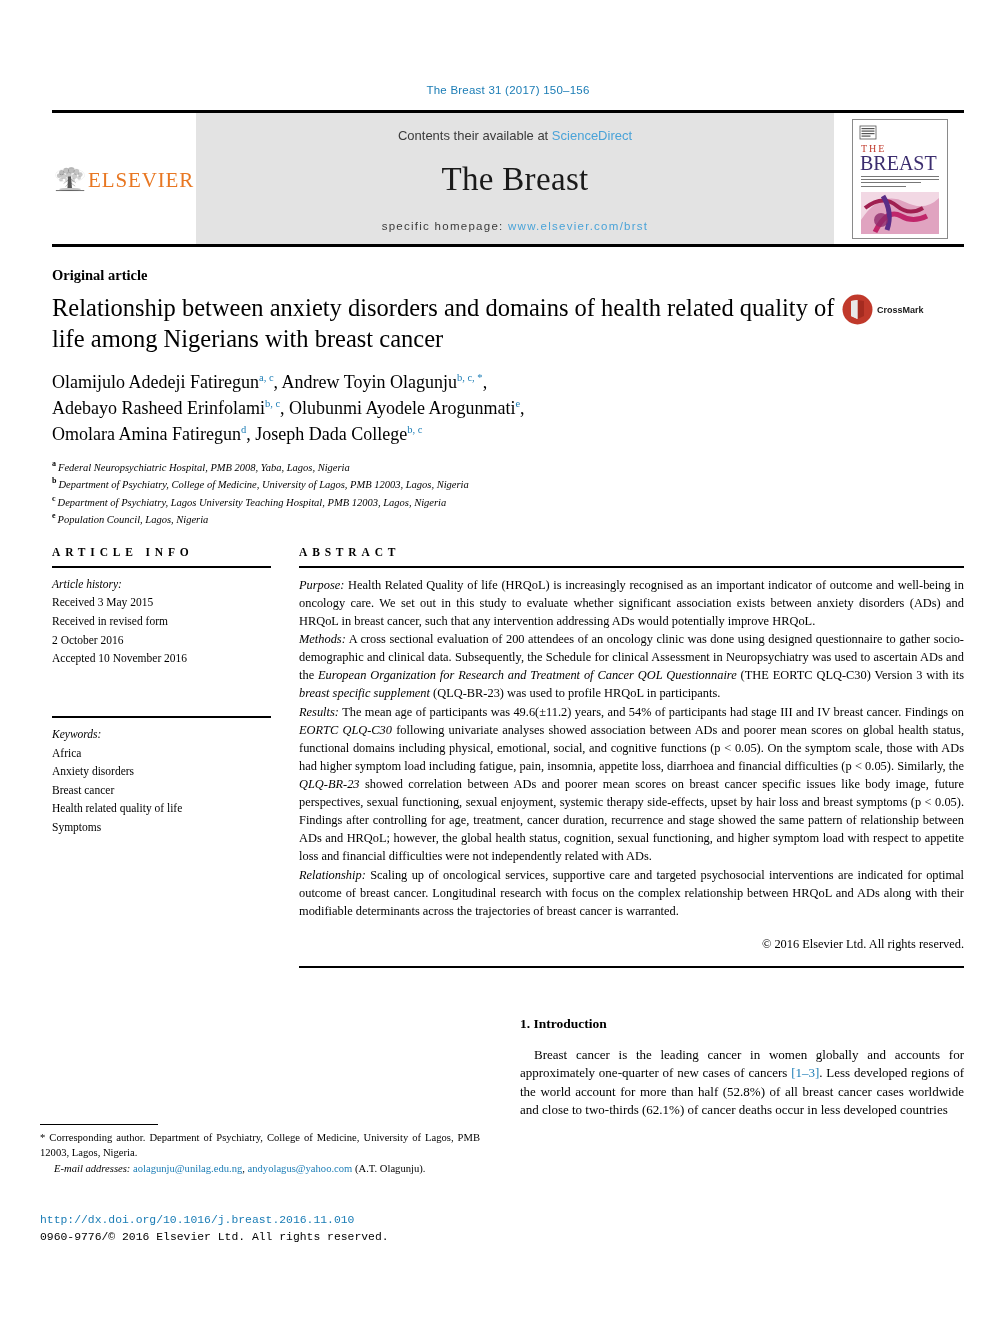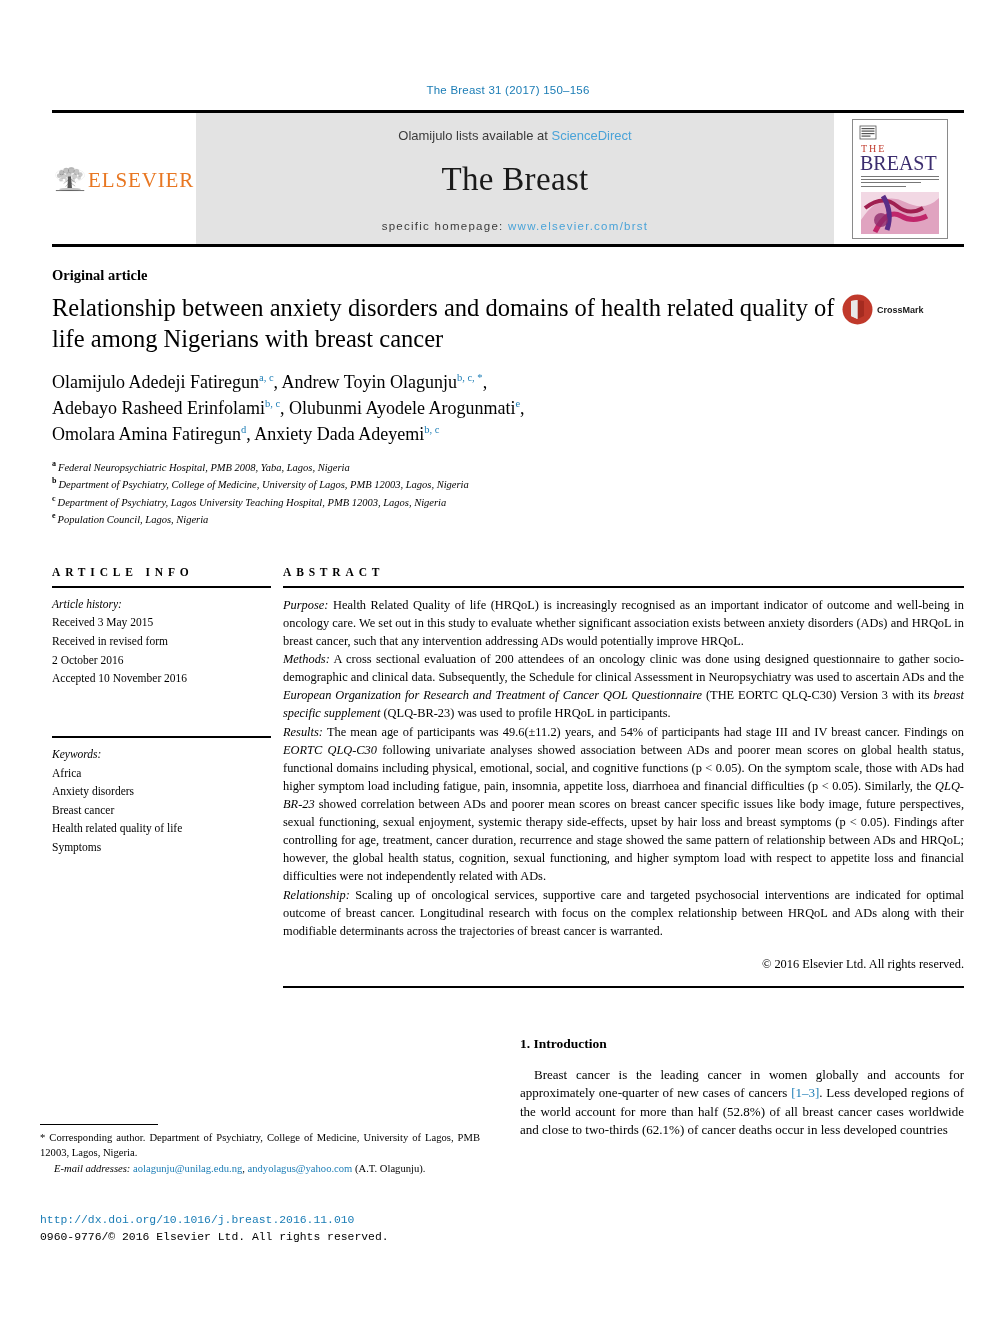--- a/index.html
+++ b/index.html
@@ -163,23 +163,23 @@
   .affiliations .marker {
     font-style: normal;
     font-weight: bold;
     vertical-align: super;
     font-size: 8px;
     margin-right: 2px;
   }
 
   
   .body-grid {
-    margin: 38px 40px 0 40px;
-    display: flex;
-    gap: 12px;
+    margin: 18px 40px 0 40px;
+    display: flex;
+    gap: 28px;
   }
   .col-info { flex: 0 0 219px; }
   .col-abs  { flex: 1 1 auto; }
 
   .sec-head {
     font-family: "Liberation Serif", serif;
     font-weight: bold;
     font-size: 11.5px;
     letter-spacing: 0.42em;
   }
@@ -307,21 +307,21 @@
           <path d="M52 40 L36 52 M58 38 L74 50 M54 48 L42 62 M58 50 L72 60" stroke="#3a3a3a" stroke-width="1.4" fill="none" opacity="0.7"></path>
           <ellipse cx="56" cy="70" rx="34" ry="5" opacity="0.30"></ellipse>
           <rect x="12" y="73" width="88" height="2.2"></rect>
         </g>
       </svg>
       <div class="elsevier-word">ELSEVIER</div>
     </div>
 
     <div class="masthead-center">
       <div class="contents-line">
-        <span>Olamijulo lists available at </span><span class="sd">ScienceDirect</span>
+        <span>Contents their available at </span><span class="sd">ScienceDirect</span>
       </div>
       <div class="journal-title">The Breast</div>
       <div class="homepage-line">
         <span>specific homepage: </span><span class="url">www.elsevier.com/brst</span>
       </div>
     </div>
 
     <div class="cover-box">
       <div class="cover">
         <svg width="94" height="118" viewBox="0 0 94 118">
@@ -366,21 +366,21 @@
       <span class="crossmark-label">CrossMark</span>
     </div>
   </div>
 
   <div class="authors">
     <span><span>Olamijulo Adedeji Fatiregun</span><sup>a, c</sup><span>, </span></span>
     <span><span>Andrew Toyin Olagunju</span><sup>b, c, *</sup><span>,</span></span><br>
     <span><span>Adebayo Rasheed Erinfolami</span><sup>b, c</sup><span>, </span></span>
     <span><span>Olubunmi Ayodele Arogunmati</span><sup>e</sup><span>,</span></span><br>
     <span><span>Omolara Amina Fatiregun</span><sup>d</sup><span>, </span></span>
-    <span><span>Anxiety Dada Adeyemi</span><sup>b, c</sup></span>
+    <span><span>Joseph Dada College</span><sup>b, c</sup></span>
   </div>
 
   <div class="affiliations">
     <div><span class="marker">a</span><span>Federal Neuropsychiatric Hospital, PMB 2008, Yaba, Lagos, Nigeria</span></div>
     <div><span class="marker">b</span><span>Department of Psychiatry, College of Medicine, University of Lagos, PMB 12003, Lagos, Nigeria</span></div>
     <div><span class="marker">c</span><span>Department of Psychiatry, Lagos University Teaching Hospital, PMB 12003, Lagos, Nigeria</span></div>
     <div><span class="marker">e</span><span>Population Council, Lagos, Nigeria</span></div>
   </div>
 
   <div class="body-grid">

